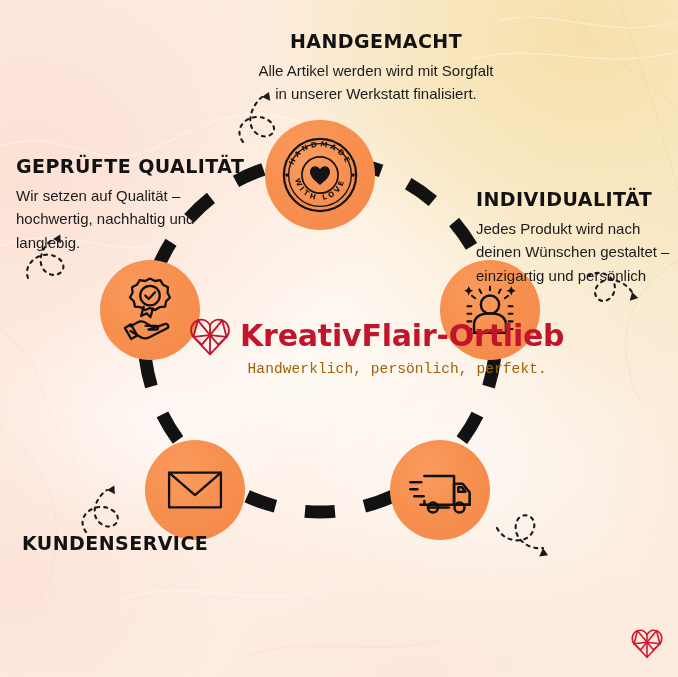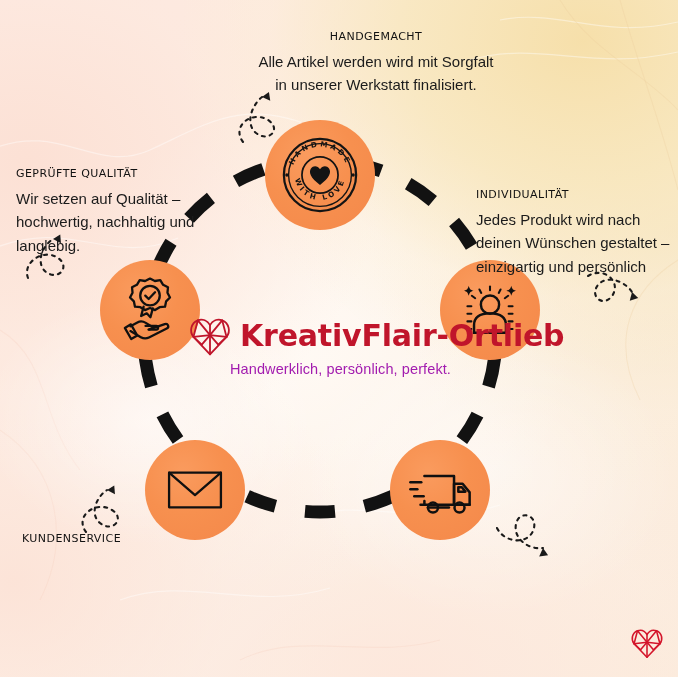--- a/index.html
+++ b/index.html
@@ -41,52 +41,52 @@
     position:absolute;border-radius:50%;
     background:radial-gradient(circle at 38% 32%, #fa9b5e 0%, #f7904f 45%, #f4884a 100%);
     display:flex;align-items:center;justify-content:center;
   }
 
   
   .block{position:absolute;color:#151515;}
   .block h3{
     margin:0 0 7px 0;
     font-family:"DejaVu Sans", sans-serif;
-    font-weight:400;
-    font-size:11px;
+    font-weight:700;
+    font-size:19px;
     letter-spacing:.45px;
     color:#121212;
     white-space:nowrap;
   }
   .block p{
     margin:0;
     font-family:"Liberation Sans", sans-serif;
     font-size:15px;
     line-height:1.55;
     color:#1b1b1b;
     white-space:pre-line;
   }
   .block.center-t h3,.block.center-t p{text-align:center;}
 
   
   .logo{
     position:absolute;
-    display:flex;flex-direction:column;
+    display:flex;flex-direction:column;align-items:center;
   }
   .logo-row{display:flex;align-items:center;gap:8px;}
   .logo-name{
     font-family:"DejaVu Sans", sans-serif;
     font-size:30px;font-weight:600;
     color:#c0152b;letter-spacing:-0.2px;
     line-height:1;
   }
   .logo-tag{
     margin-top:5px;margin-left:42px;
-    font-family:Liberation Sans, sans-serif;
-    font-size:14.5px;color:#a21caf;letter-spacing:.1px;
+    font-family:Liberation Mono, monospace;
+    font-size:14.5px;color:#a16207;letter-spacing:.1px;
   }
 
   .watermark{position:absolute;right:14px;bottom:14px;}
   .doodles{position:absolute;left:0;top:0;pointer-events:none;}
 </style>
 </head>
 <body>
 
 <div id="stage">
 
@@ -255,21 +255,21 @@
     </div>
     <div class="logo-tag">Handwerklich, persönlich, perfekt.</div>
   </div>
 
   <div class="block center-t" style="left:236px;top:30px;width:280px;">
     <h3>HANDGEMACHT</h3>
     <p>Alle Artikel werden  wird mit Sorgfalt
 in unserer Werkstatt finalisiert.</p>
   </div>
 
-  <div class="block" style="left:16px;top:167px;width:210px;">
+  <div class="block" style="left:16px;top:155px;width:210px;">
     <h3>GEPRÜFTE QUALITÄT</h3>
     <p>Wir setzen auf Qualität –
 hochwertig, nachhaltig und
 langlebig.</p>
   </div>
 
   <div class="block" style="left:476px;top:168px;width:200px;margin-top:20px;">
     <h3>INDIVIDUALITÄT</h3>
     <p>Jedes Produkt wird nach
 deinen Wünschen gestaltet –

